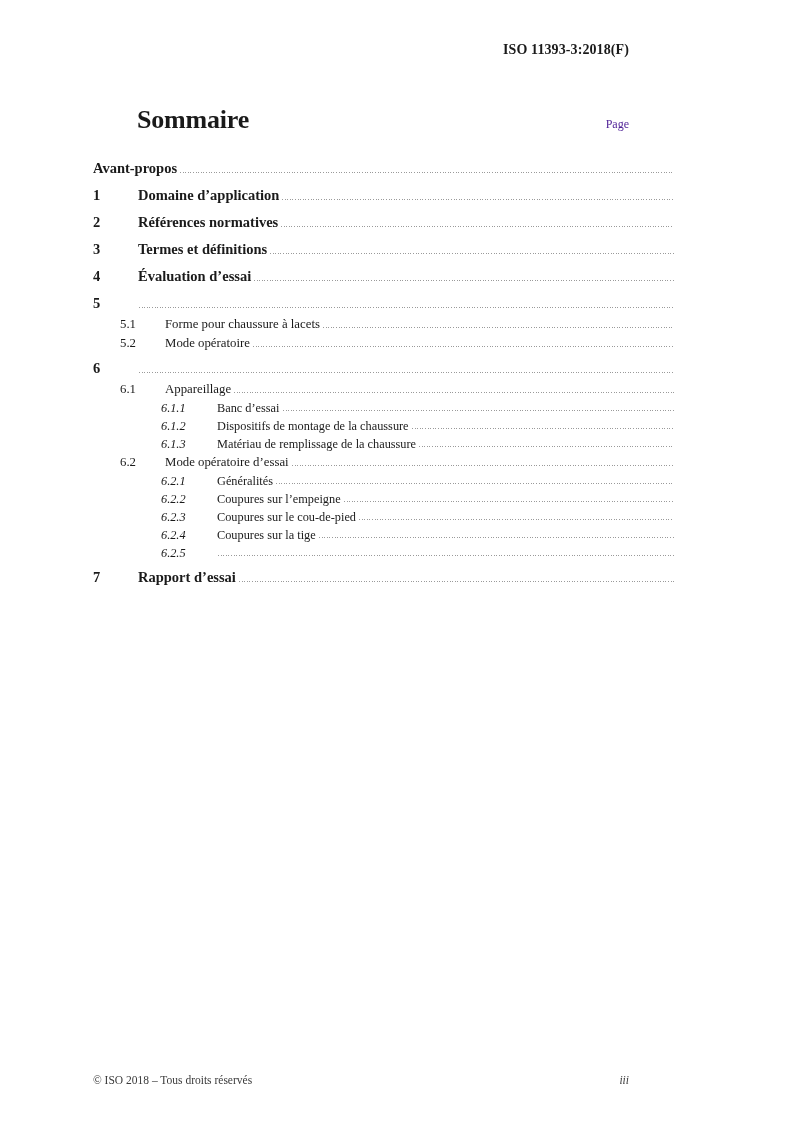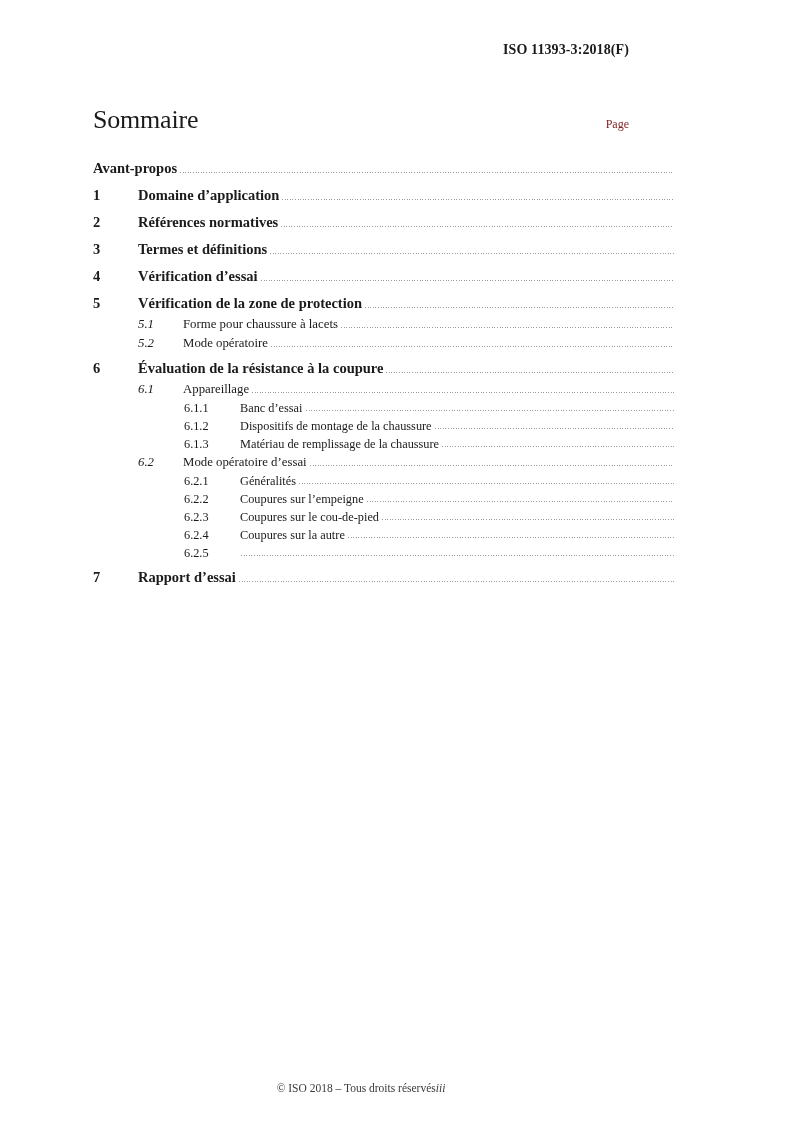--- a/index.html
+++ b/index.html
@@ -33,29 +33,30 @@
     position: absolute;
     top: 106px;
     left: 93px;
     right: 45px;
     display: flex;
     align-items: baseline;
     justify-content: space-between;
   }
   .toc-title {
     font-size: 26px;
-    font-weight: normal;
+    font-weight: bold;
     color: #1a1a1a;
     letter-spacing: -0.2px;
     line-height: 1.1;
+    margin-left: 44px;
   }
   .page-label {
     font-size: 12px;
     font-weight: normal;
-    color: #7f1d1d;
+    color: #4c1d95;
   }
 
   
   .toc {
     position: absolute;
     top: 157px;
     left: 93px;
     width: 655px;
   }
 
@@ -118,41 +119,41 @@
   }
   .lvl-1 .toc-num { width: 45px; }
   .lvl-1 .toc-page { min-width: 14px; }
 
   
   .lvl-2 {
     font-size: 12.8px;
     font-weight: normal;
     height: 19px;
   }
-  .lvl-2 .toc-num { width: 45px; margin-left: 45px; font-style: italic; }
+  .lvl-2 .toc-num { width: 45px; margin-left: 27px; }
   .lvl-2 .toc-page { min-width: 13px; }
 
   
   .lvl-3 {
     font-size: 12.3px;
     font-weight: normal;
     height: 18px;
   }
-  .lvl-3 .toc-num { width: 56px; margin-left: 91px; }
+  .lvl-3 .toc-num { width: 56px; margin-left: 68px; font-style: italic; }
   .lvl-3 .toc-page { min-width: 13px; }
 
   
   .doc-footer {
     position: absolute;
-    bottom: 28px;
+    bottom: 36px;
     left: 93px;
     right: 45px;
     display: flex;
     align-items: baseline;
-    justify-content: center;
+    justify-content: space-between;
     font-size: 11.5px;
     color: #3a3a3a;
   }
   .footer-page-num {
     font-size: 11.5px;
     color: #3a3a3a;
     font-style: italic;
   }
 </style>
 </head>
@@ -187,45 +188,43 @@
         <span class="toc-page">1</span>
       </div>
       <div class="toc-entry lvl-1">
         <span class="toc-num">3</span>
         <span class="toc-label">Termes et définitions</span>
         <span class="toc-leader"></span>
         <span class="toc-page">1</span>
       </div>
       <div class="toc-entry lvl-1">
         <span class="toc-num">4</span>
-        <span class="toc-label">Vérification d’essai</span>
+        <span class="toc-label">Évaluation d’essai</span>
         <span class="toc-leader"></span>
         <span class="toc-page">2</span>
       </div>
       <div class="toc-entry lvl-1">
         <span class="toc-num">5</span>
-        <span class="toc-label">Vérification de la zone de protection</span>
         <span class="toc-leader"></span>
         <span class="toc-page">2</span>
       </div>
       <div class="toc-entry lvl-2">
         <span class="toc-num">5.1</span>
         <span class="toc-label">Forme pour chaussure à lacets</span>
         <span class="toc-leader"></span>
         <span class="toc-page">2</span>
       </div>
       <div class="toc-entry lvl-2">
         <span class="toc-num">5.2</span>
         <span class="toc-label">Mode opératoire</span>
         <span class="toc-leader"></span>
         <span class="toc-page">3</span>
       </div>
       <div class="toc-entry lvl-1">
         <span class="toc-num">6</span>
-        <span class="toc-label">Évaluation de la résistance à la coupure</span>
         <span class="toc-leader"></span>
         <span class="toc-page">3</span>
       </div>
       <div class="toc-entry lvl-2">
         <span class="toc-num">6.1</span>
         <span class="toc-label">Appareillage</span>
         <span class="toc-leader"></span>
         <span class="toc-page">3</span>
       </div>
       <div class="toc-entry lvl-3">
@@ -265,21 +264,21 @@
         <span class="toc-page">6</span>
       </div>
       <div class="toc-entry lvl-3">
         <span class="toc-num">6.2.3</span>
         <span class="toc-label">Coupures sur le cou-de-pied</span>
         <span class="toc-leader"></span>
         <span class="toc-page">7</span>
       </div>
       <div class="toc-entry lvl-3">
         <span class="toc-num">6.2.4</span>
-        <span class="toc-label">Coupures sur la autre</span>
+        <span class="toc-label">Coupures sur la tige</span>
         <span class="toc-leader"></span>
         <span class="toc-page">8</span>
       </div>
       <div class="toc-entry lvl-3">
         <span class="toc-num">6.2.5</span>
         <span class="toc-leader"></span>
         <span class="toc-page">10</span>
       </div>
       <div class="toc-entry lvl-1">
         <span class="toc-num">7</span>

